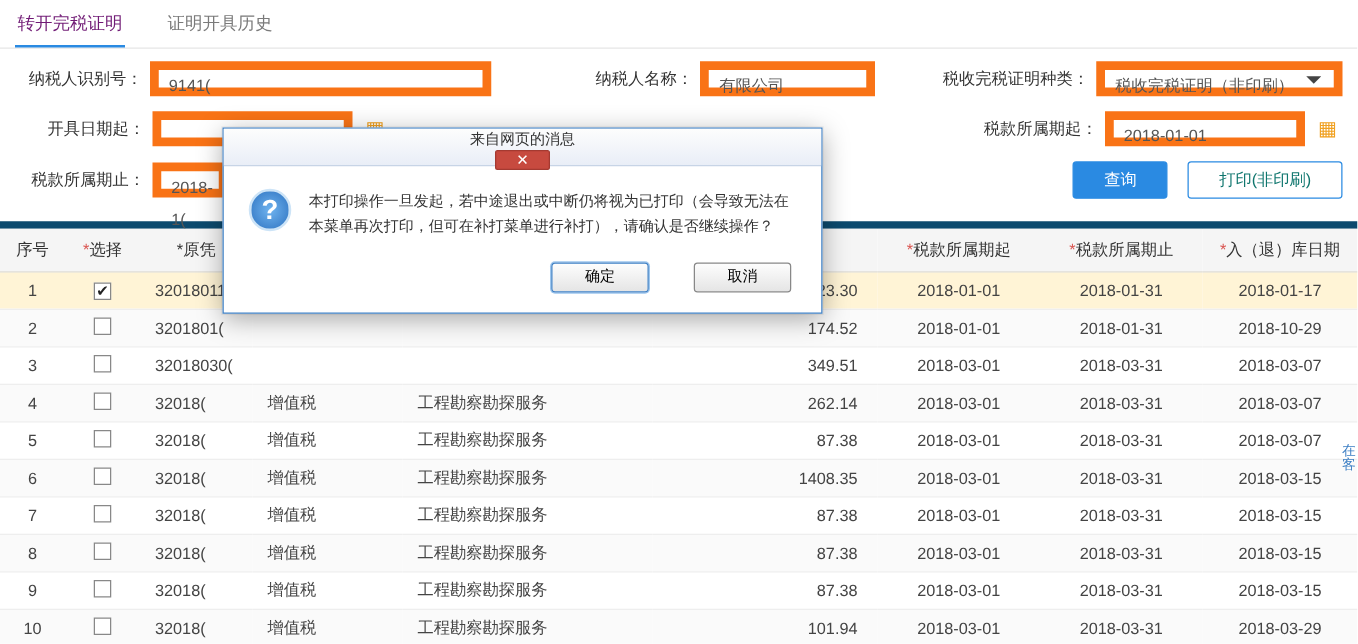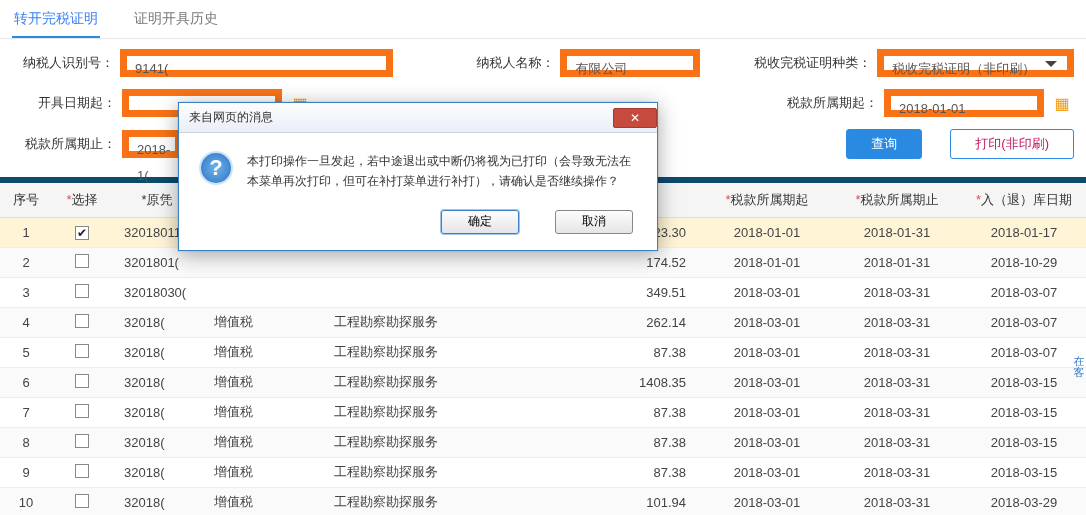--- a/index.html
+++ b/index.html
@@ -1,37 +1,37 @@
 <!DOCTYPE html>
 <html><head>
 <meta charset="utf-8">
 <style>
   * { box-sizing: border-box; margin: 0; padding: 0; font-family: "Microsoft YaHei", Arial, sans-serif; }
   body { width: 1086px; height: 515px; overflow: hidden; background: #fff; font-size: 13px; color: #333; position: relative; }
 
   
   .tabs { display: flex; gap: 32px; padding: 4px 12px 0; font-size: 14px; color: #7a7a7a; border-bottom: 1px solid #e6e6e6; }
   .tab { padding: 6px 2px 8px; cursor: pointer; }
-  .tab.active { color: #3b82f6; border-bottom: 2px solid #2a8ae2; }
+  .tab.active { color: #701a75; border-bottom: 2px solid #2a8ae2; }
 
   
   .form { padding: 10px 12px 6px; }
   .row { display: flex; align-items: center; margin-bottom: 12px; }
   .lbl { width: 110px; text-align: right; color: #333; padding-right: 6px; }
   .ctl { border: 7px solid #f97316; height: 28px; line-height: 26px; padding: 0 8px; background: #fff; color: #555; }
   .ctl.w1 { width: 278px; }
   .ctl.w2 { width: 142px; }
   .ctl.w3 { width: 160px; }
   .sel { position: relative; width: 200px; }
   .sel::after { content: ""; position: absolute; right: 10px; top: 50%; margin-top: -2px; border: 6px solid transparent; border-top-color: #444; }
   .cal { display: inline-flex; align-items: center; justify-content: center; width: 24px; height: 24px; margin-left: 6px; color: #f0a020; font-size: 16px; cursor: pointer; }
   .spacer { flex: 1; }
-  .btn { height: 30px; padding: 0 24px; border: 1px solid #c6c6c6; background: #fff; color: #333; cursor: pointer; font-size: 13px; border-radius: 3px; margin-left: 12px; }
+  .btn { height: 30px; padding: 0 24px; border: 1px solid #c6c6c6; background: #fff; color: #333; cursor: pointer; font-size: 13px; border-radius: 3px; }
   .btn.primary { background: #2a8ae2; color: #fff; border-color: #2a8ae2; }
-  .btn.outline { color: #be185d; border-color: #2a8ae2; text-align: center; }
+  .btn.outline { color: #0f766e; border-color: #2a8ae2; text-align: center; }
 
   
   .table-wrap { border-top: 6px solid #0c4a6e; }
   table { width: 100%; border-collapse: collapse; font-size: 13px; }
   thead th { background: #f5f5f5; border-bottom: 1px solid #ddd; height: 34px; font-weight: 400; color: #333; text-align: center; padding: 0 6px; white-space: nowrap; }
   thead th.req::before { content: "*"; color: #d9534f; }
   tbody td { border-bottom: 1px solid #eee; height: 30px; text-align: center; padding: 0 6px; color: #444; white-space: nowrap; }
   tbody tr:nth-child(even) td { background: #fafafa; }
   tbody tr.selected td { background: #fff4d6; }
   td.right { text-align: right; padding-right: 16px; }
@@ -39,21 +39,21 @@
   .chk { width: 14px; height: 14px; display: inline-block; border: 1px solid #888; background: #fff; line-height: 12px; font-size: 12px; }
   .chk.on::before { content: "✔"; color: #222; }
 
   
   .hscroll { height: 16px; background: #ededed; border-top: 1px solid #ddd; position: relative; }
   .hscroll .arr { position: absolute; top: 0; width: 18px; height: 16px; display: flex; align-items: center; justify-content: center; color: #666; }
   .hscroll .arr.l { left: 0; } .hscroll .arr.r { right: 0; }
 
   
   .modal { position: absolute; left: 178px; top: 102px; width: 480px; background: #fff; border: 1px solid #3d7fc4; box-shadow: 0 0 0 1px rgba(0,0,0,.05), 0 4px 20px rgba(0,0,0,.35); font-size: 12px; }
-  .modal-titlebar { height: 30px; background: linear-gradient(#fdfdfd,#e9eef7); border-bottom: 1px solid #c7d4e6; display: flex; align-items: center; padding: 0 0 0 10px; color: #333; }
+  .modal-titlebar { height: 30px; background: linear-gradient(#fdfdfd,#e9eef7); border-bottom: 1px solid #c7d4e6; display: flex; align-items: center; padding: 0 10px 0 10px; color: #333; flex-direction: column; }
   .modal-titlebar .sp { flex: 1; }
   .closebtn { width: 44px; height: 20px; background: #c74a3f; border: 1px solid #a43a31; border-radius: 2px; display: flex; align-items: center; justify-content: center; color: #fff; font-size: 12px; cursor: pointer; }
   .modal-body { display: flex; padding: 18px 20px 12px; gap: 14px; color: #333; line-height: 1.7; }
   .qicon { width: 34px; height: 34px; border-radius: 50%; background: radial-gradient(#6fb3ef,#2d72c0); display: flex; align-items: center; justify-content: center; color: #fff; font-size: 22px; font-weight: bold; flex: 0 0 34px; border: 2px solid #cde4f7; }
   .modal-actions { display: flex; justify-content: flex-end; gap: 36px; padding: 6px 24px 16px; }
   .wbtn { min-width: 78px; height: 24px; border: 1px solid #888; background: linear-gradient(#fdfdfd,#e5e5e5); border-radius: 3px; cursor: pointer; font-size: 12px; }
   .wbtn.default { border-color: #3d7fc4; box-shadow: 0 0 0 1px #9dc6ee; }
 
   
   .sidepeek { position: absolute; right: 0; top: 356px; width: 14px; font-size: 11px; color: #3d7fc4; line-height: 1; text-align: center; }

